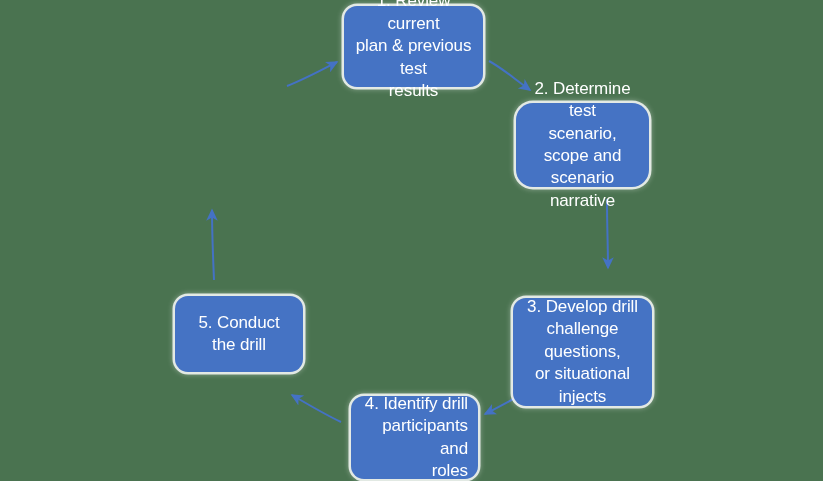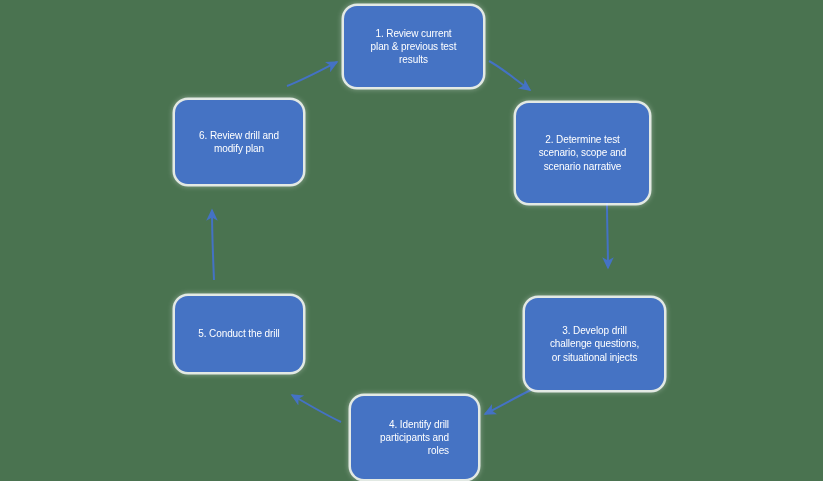--- a/index.html
+++ b/index.html
@@ -29,35 +29,35 @@
   .node {
     position: absolute;
     box-sizing: border-box;
     background: #4573c4;
     border-radius: 13px;
     display: flex;
     align-items: center;
     justify-content: center;
     text-align: center;
     color: #ffffff;
-    font-size: 10px;
+    font-size: 17px;
     line-height: 1.32;
     letter-spacing: -0.1px;
     padding: 6px 10px;
     box-shadow: 0 0 0 2.5px rgba(255,255,255,0.80),
                 0 0 5px 3px rgba(255,255,255,0.30);
   }
   .node span {
     display: block;
     white-space: pre-line;
   }
   
   #node-1 { left: 344px; top: 6px;   width: 139px; height: 81px; }
-  #node-2 { left: 516px; top: 103px; width: 133px; height: 100px; }
-  #node-3 { left: 525px; top: 298px; width: 139px; height: 92px; }
+  #node-2 { left: 516px; top: 103px; width: 133px; height: 84px; border-radius: 17px; }
+  #node-3 { left: 513px; top: 298px; width: 139px; height: 108px; }
   #node-4 { left: 351px; top: 396px; width: 127px; height: 83px; text-align: right; }
   #node-5 { left: 175px; top: 296px; width: 128px; height: 76px; }
   #node-6 { left: 175px; top: 100px; width: 128px; height: 84px; }
 </style>
 </head>
 <body>
 
 <div id="diagram">
 
   <svg class="arrow-layer" viewBox="0 0 823 481" xmlns="http://www.w3.org/2000/svg">
@@ -101,18 +101,14 @@
   <div class="node" id="node-4">
     <span>4. Identify drill
 participants and
 roles</span>
   </div>
 
   <div class="node" id="node-5">
     <span>5. Conduct the drill</span>
   </div>
 
-  <div class="node" id="node-6">
-    <span>6. Review drill and
-modify plan</span>
-  </div>
 
 </div>
 
 </body></html>

